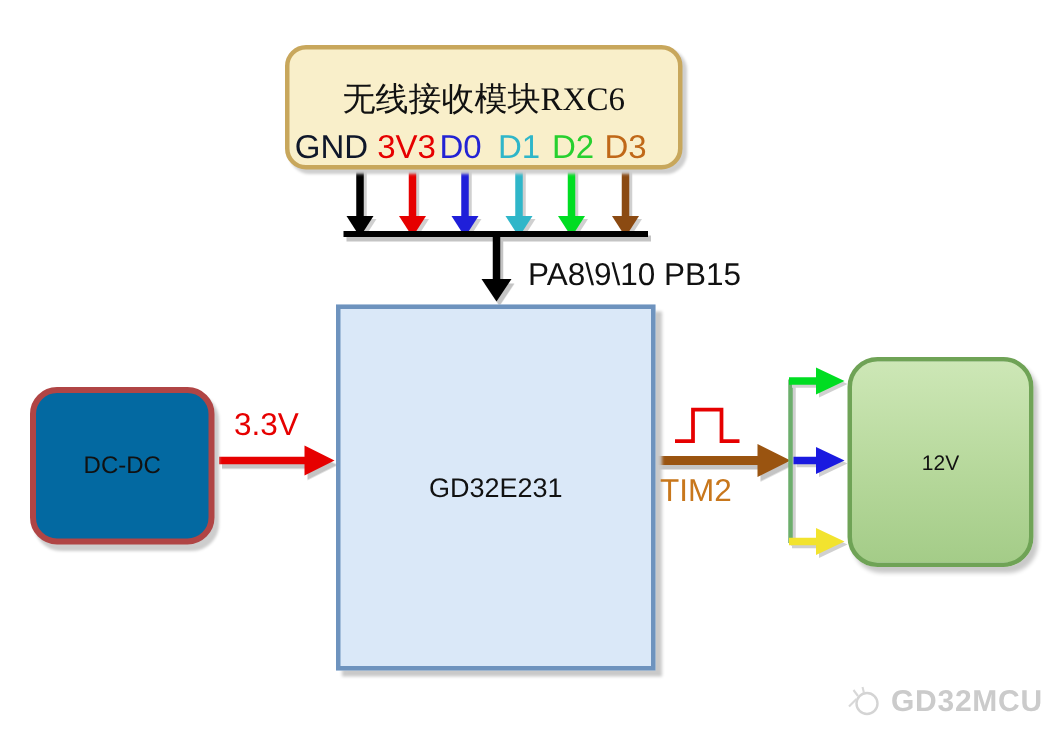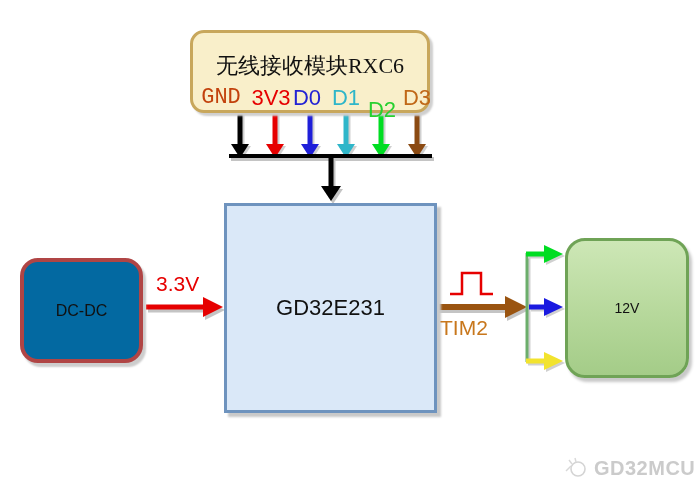--- a/index.html
+++ b/index.html
@@ -8,43 +8,43 @@
     font-family:"Liberation Sans",sans-serif;overflow:hidden;
   }
   .connectors{position:absolute;left:0;top:0;width:699px;height:498px;}
   .shadowed{filter:drop-shadow(2px 3px 0px #c4c4c4);}
   .soft-shadow{filter:drop-shadow(2px 2px 0px #d0d0d0);}
 
   .box{position:absolute;box-sizing:border-box;display:flex;flex-direction:column;
        align-items:center;justify-content:center;text-align:center;}
 
   .module-box{
-    left:190px;top:30px;width:240px;height:83px;
+    left:190px;top:30px;width:265px;height:83px;
     background:#f9efca;border:3px solid #c8a75c;border-radius:14px;
     box-shadow:3px 3px 2px #cfcfcf;justify-content:flex-start;
   }
   .module-title{
     position:absolute;left:0;top:18px;width:100%;text-align:center;
     font-family:"Liberation Serif","DejaVu Serif",serif;
     font-size:22px;color:#111;
   }
   .pin-label{position:absolute;top:86px;transform:translateX(-50%);
     font-size:22px;line-height:24px;white-space:nowrap;}
-  .pin-0{left:221px;color:#c2410c;font-family:Liberation Mono, monospace;}
+  .pin-0{left:221px;color:#0f172a;}
   .pin-1{left:271px;color:#e60000;}
   .pin-2{left:307px;color:#2323d4;}
   .pin-3{left:346px;color:#2fb6c9;}
-  .pin-4{left:382px;color:#27d02f;margin-top:12px;}
+  .pin-4{left:382px;color:#27d02f;}
   .pin-5{left:417px;color:#c06818;}
 
   .mcu-box{
-    left:224px;top:203px;width:213px;height:210px;
+    left:224px;top:203px;width:213px;height:244px;
     background:#dae8f8;border:3px solid #6e93be;
     box-shadow:4px 4px 2px #c9c9c9;
-    font-size:22px;color:#111;
+    font-size:18px;color:#111;
   }
   .power-box{
     left:20px;top:258px;width:123px;height:105px;
     background:#0369a1;border:4px solid #b04545;border-radius:18px;
     box-shadow:3px 4px 2px #cdcdcd;
     font-size:16px;line-height:27px;color:#111;
   }
   .led-box{
     left:565px;top:238px;width:124px;height:140px;
     background:linear-gradient(180deg,#cde7b6 0%,#b6d89b 55%,#a4cc88 100%);
@@ -148,20 +148,21 @@
   </div>
 
   <div class="box power-box">
     <span>DC-DC</span>
   </div>
 
   <div class="box led-box">
     <span>12V</span>
   </div>
 
+  <div class="float-label gpio-label">PA8\9\10 PB15</div>
   <div class="float-label voltage-label">3.3V</div>
   <div class="float-label tim-label">TIM2</div>
 
   <div class="watermark">
     <svg width="26" height="26" viewBox="0 0 26 26">
       <circle cx="15" cy="14" r="7" fill="none" stroke="#d4d4d4" stroke-width="1.6"></circle>
       <line x1="3" y1="16" x2="8" y2="11" stroke="#d8d8d8" stroke-width="1.4"></line>
       <line x1="6" y1="5" x2="9" y2="9" stroke="#d8d8d8" stroke-width="1.4"></line>
       <line x1="12" y1="3" x2="13" y2="7" stroke="#d8d8d8" stroke-width="1.4"></line>
     </svg>

